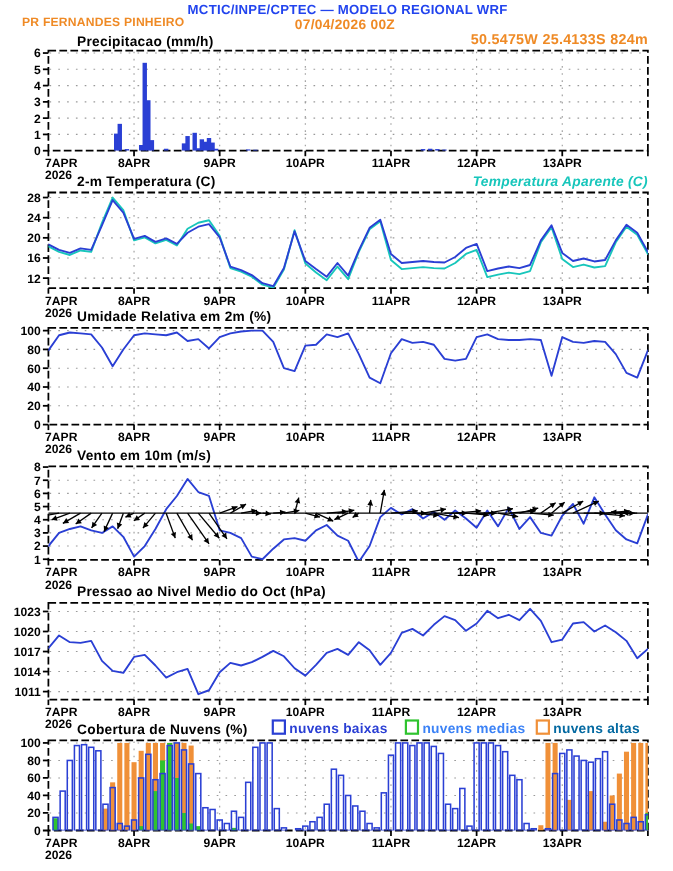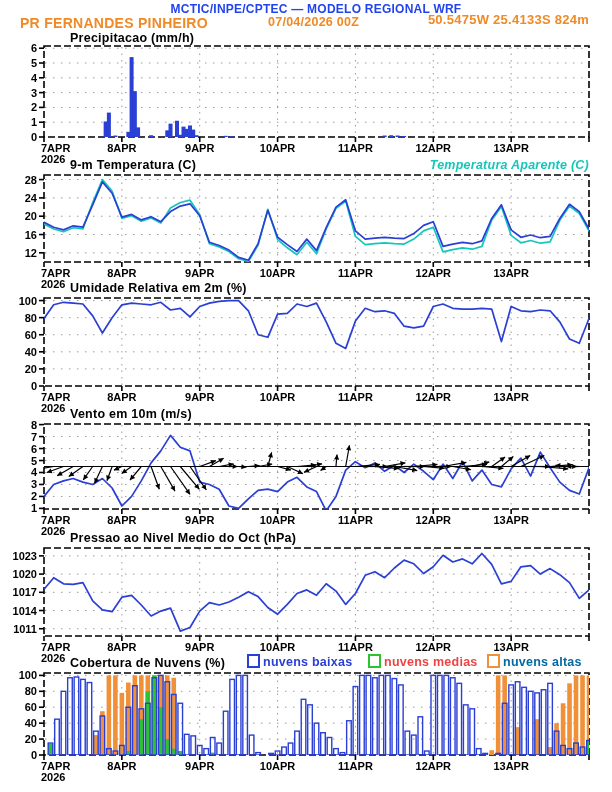--- a/index.html
+++ b/index.html
@@ -1,23 +1,23 @@
 <!DOCTYPE html>
 <html><head>
 <meta charset="utf-8">
 <style>
   html,body{margin:0;padding:0;background:#ffffff;}
   #page{position:relative;width:612px;height:792px;background:#fff;overflow:hidden;
         font-family:"Liberation Sans","DejaVu Sans",sans-serif;font-weight:bold;}
   #chart-svg{position:absolute;left:0;top:0;z-index:1;}
   .ov{position:absolute;z-index:2;white-space:nowrap;letter-spacing:.02em;}
   .hdr-title{left:0;right:0;top:2px;text-align:center;font-size:12px;padding-left:20px;}
-  .hdr-station{left:20px;top:15px;font-size:14px;}
+  .hdr-station{left:20px;top:15px;font-size:11px;}
   .hdr-run{left:268px;top:15px;font-size:12.5px;}
-  .hdr-coords{right:23px;top:12px;font-size:13px;text-align:right;}
+  .hdr-coords{right:23px;top:28px;font-size:13px;text-align:right;}
   .ptitle{font-size:12.5px;color:#000;}
   .ptitle2{font-size:12.5px;text-align:right;}
   .legend-item{display:inline-flex;align-items:center;font-size:12.5px;}
   .legend-swatch{display:inline-block;width:9px;height:10px;background:#fff;
                  border:2.5px solid;margin-right:3px;margin-top:-2px;}
 </style>
 </head>
 <body>
 
 <div id="page">
@@ -582,32 +582,32 @@
         </g>
       </g>
     </svg>
 
   <div class="ov hdr-title" style="color: rgb(34, 68, 238);">MCTIC/INPE/CPTEC — MODELO REGIONAL WRF</div>
   <div class="ov hdr-station" style="color: rgb(239, 138, 37);">PR FERNANDES PINHEIRO</div>
   <div class="ov hdr-run" style="color: rgb(239, 138, 37);">07/04/2026 00Z</div>
   <div class="ov hdr-coords" style="color: rgb(239, 138, 37);">50.5475W 25.4133S 824m</div>
 
   <div class="ov ptitle" style="left:70px;top:31px;">Precipitacao (mm/h)</div>
-  <div class="ov ptitle" style="left:70px;top:158px;">9-m Temperatura (C)</div>
+  <div class="ov ptitle" style="left:70px;top:158px;">2-m Temperatura (C)</div>
   <div class="ov ptitle2" style="right: 23px; top: 158px; color: rgb(23, 198, 187); font-style: italic;" id="temp2-label">Temperatura Aparente (C)</div>
   <div class="ov ptitle" style="left:70px;top:281px;">Umidade Relativa em 2m (%)</div>
   <div class="ov ptitle" style="left:70px;top:407px;">Vento em 10m (m/s)</div>
   <div class="ov ptitle" style="left:70px;top:531px;">Pressao ao Nivel Medio do Oct (hPa)</div>
   <div class="ov ptitle" style="left:70px;top:656px;">Cobertura de Nuvens (%)</div>
 
   <div class="ov legend-item" style="left:247px;top:655px;">
     <span class="legend-swatch" id="sw-low" style="border-color: rgb(42, 63, 212);"></span>
     <span id="lg-low" style="color: rgb(42, 63, 212);">nuvens baixas</span>
   </div>
   <div class="ov legend-item" style="left:368px;top:655px;">
     <span class="legend-swatch" id="sw-mid" style="border-color: rgb(47, 195, 47);"></span>
-    <span id="lg-mid" style="color: #ef4444;">nuvens medias</span>
+    <span id="lg-mid" style="color: #3b82f6;">nuvens medias</span>
   </div>
   <div class="ov legend-item" style="left:487px;top:655px;">
     <span class="legend-swatch" id="sw-high" style="border-color: rgb(240, 144, 56);"></span>
     <span id="lg-high" style="color: #0369a1;">nuvens altas</span>
   </div>
 </div>
 
 </body></html>

